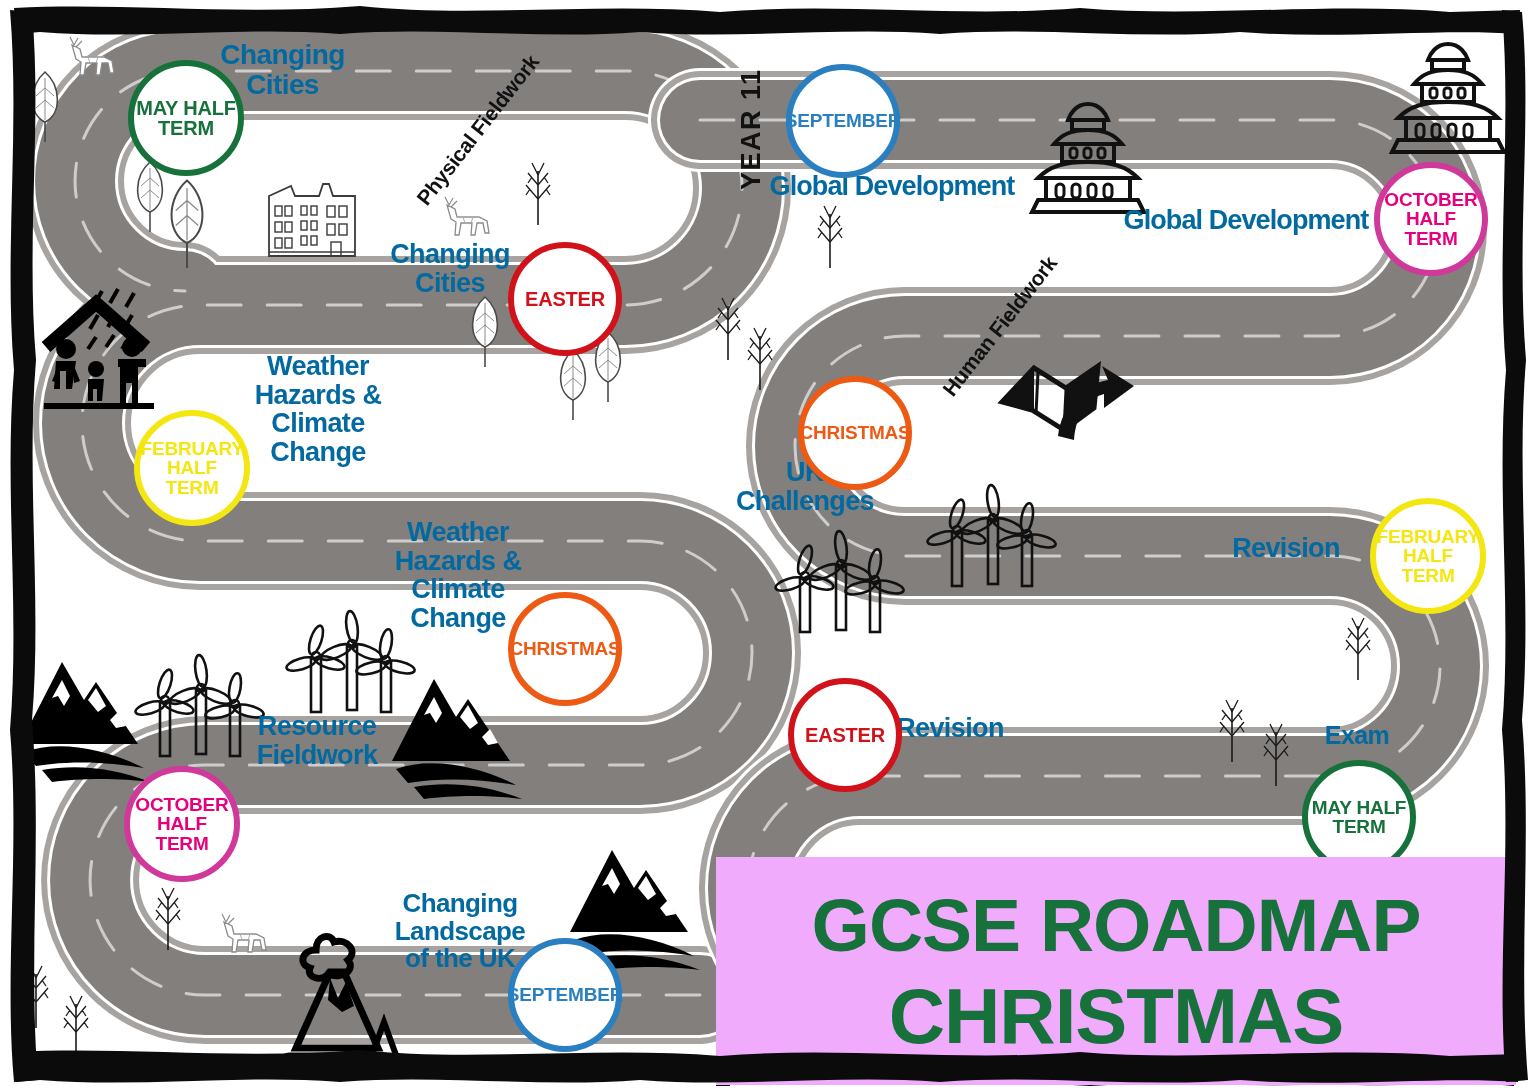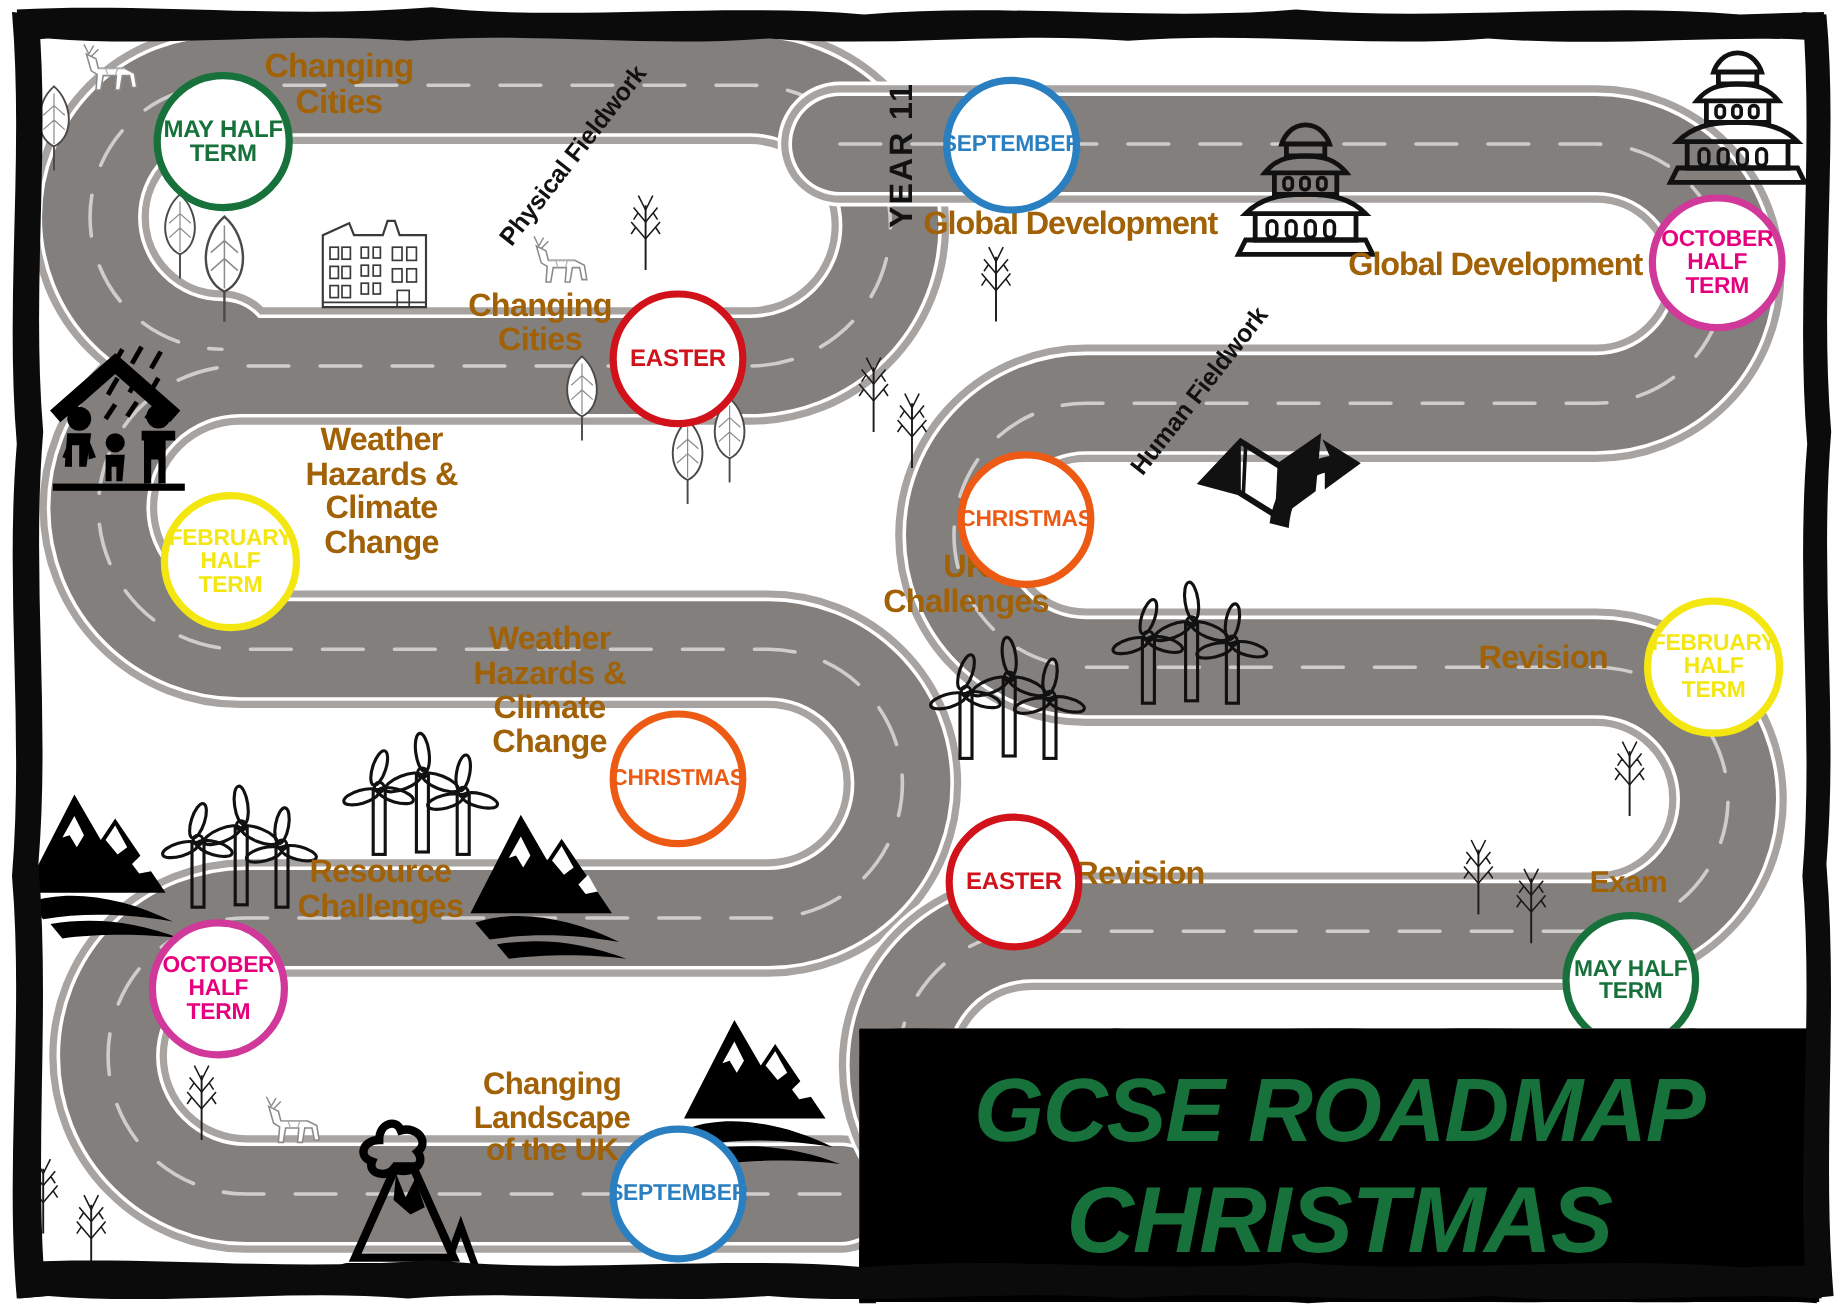--- a/index.html
+++ b/index.html
@@ -10,36 +10,36 @@
 
   svg.layer{position:absolute;left:0;top:0;width:1536px;height:1088px;overflow:visible;}
 
   
   .node{position:absolute;border-radius:50%;background:#ffffff;
         display:flex;align-items:center;justify-content:center;text-align:center;
         font-weight:bold;line-height:1.02;letter-spacing:-0.2px;box-sizing:border-box;}
   .node span{display:block;padding:0 2px;}
 
   
-  .lbl{position:absolute;color:#a16207;font-weight:bold;text-align:center;
+  .lbl{position:absolute;color:#0369a1;font-weight:bold;text-align:center;
        line-height:1.06;letter-spacing:-0.6px;white-space:pre-line;}
 
   
   .yearlbl{position:absolute;color:#111;font-weight:bold;font-size:27px;
            letter-spacing:1.5px;transform-origin:0 0;white-space:nowrap;}
 
   
   .fieldlbl{position:absolute;color:#111;font-weight:bold;font-size:21px;
             letter-spacing:-0.3px;transform-origin:0 0;white-space:nowrap;}
 
   
   #title-plaque{position:absolute;left:716px;top:857px;width:800px;height:228px;
-                background:#000000;box-sizing:border-box;
+                background:#f0abfc;box-sizing:border-box;
                 display:flex;flex-direction:column;align-items:center;justify-content:center;
-                z-index:40;font-style:italic;}
+                z-index:40;}
   #title-plaque .tline{color:#17713a;font-weight:bold;font-size:75px;line-height:1.0;
                        letter-spacing:-1px;white-space:nowrap;}
   #title-plaque .tline.l2{font-size:78px;margin-top:14px;}
 </style>
 </head>
 <body>
 
 <div id="stage">
 
   <svg class="layer" viewBox="0 0 1536 1088">
@@ -268,21 +268,21 @@
     <use href="#gTurbines" x="944" y="482"></use>
     <use href="#gBare" x="1340" y="610"></use>
     <use href="#gBare" x="1214" y="692"></use>
     <use href="#gBare" x="1258" y="716"></use>
   </svg>
 
   <div class="lbl" style="left:370px;top:890px;width:180px;font-size:26px;">Changing
 Landscape
 of the UK</div>
   <div class="lbl" style="left:222px;top:712px;width:190px;font-size:27px;">Resource
-Challenges</div>
+Fieldwork</div>
   <div class="lbl" style="left:378px;top:518px;width:160px;font-size:27px;">Weather
 Hazards &amp;
 Climate
 Change</div>
   <div class="lbl" style="left:238px;top:352px;width:160px;font-size:27px;">Weather
 Hazards &amp;
 Climate
 Change</div>
   <div class="lbl" style="left:370px;top:240px;width:160px;font-size:27px;">Changing
 Cities</div>

